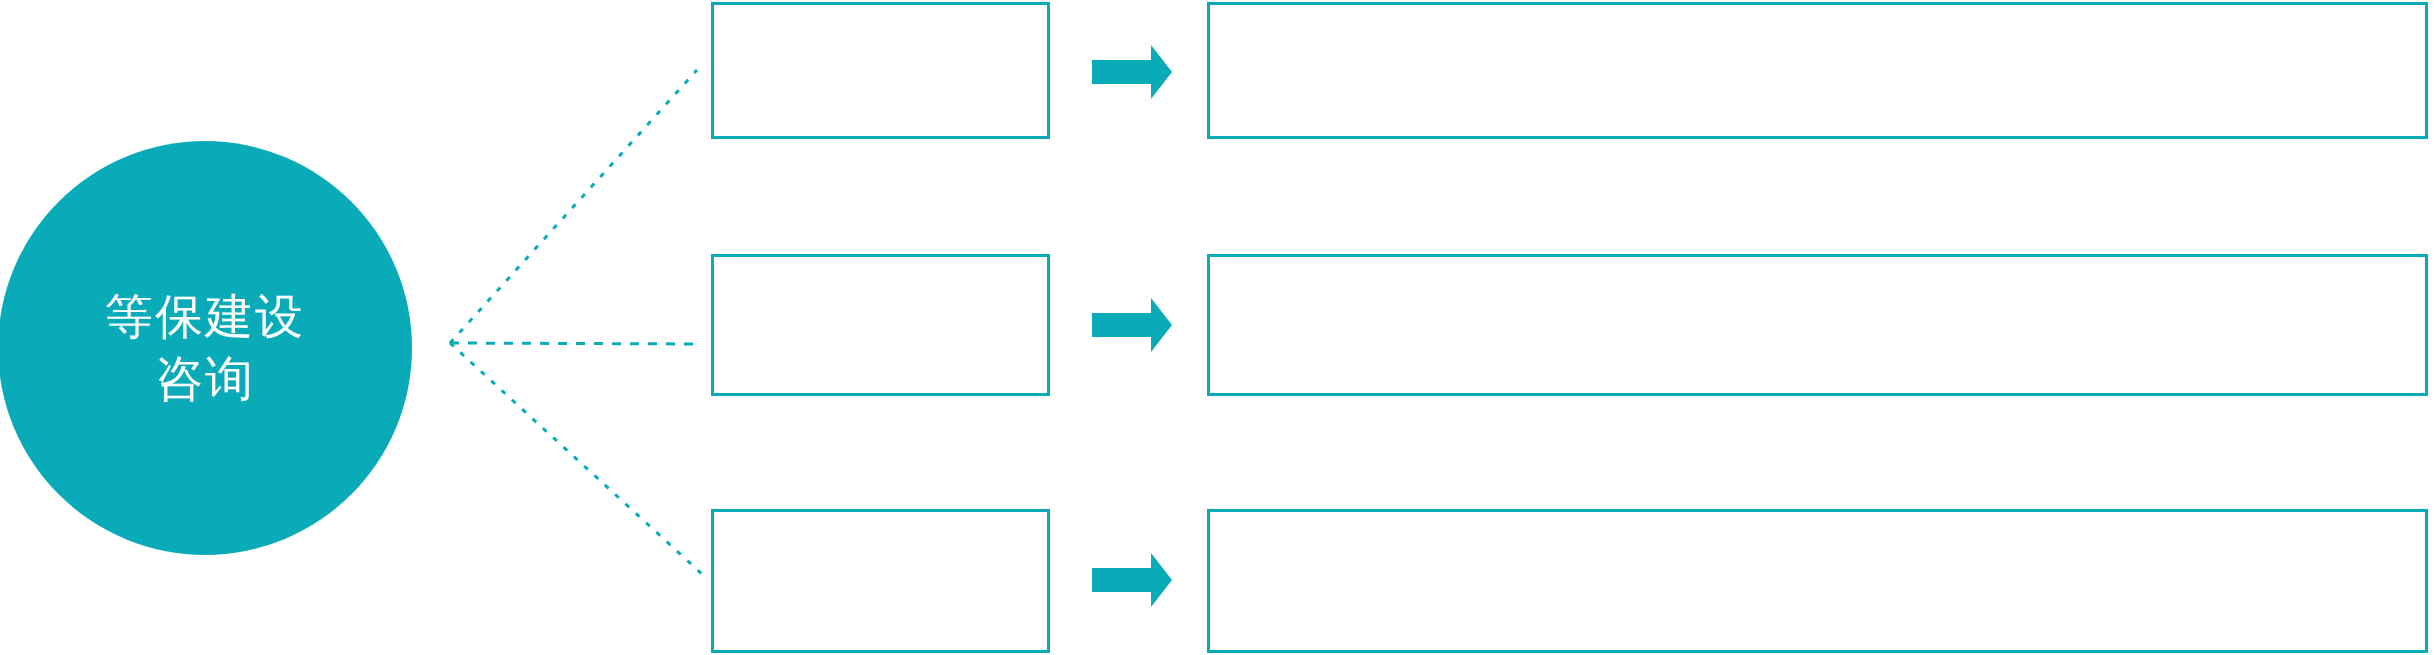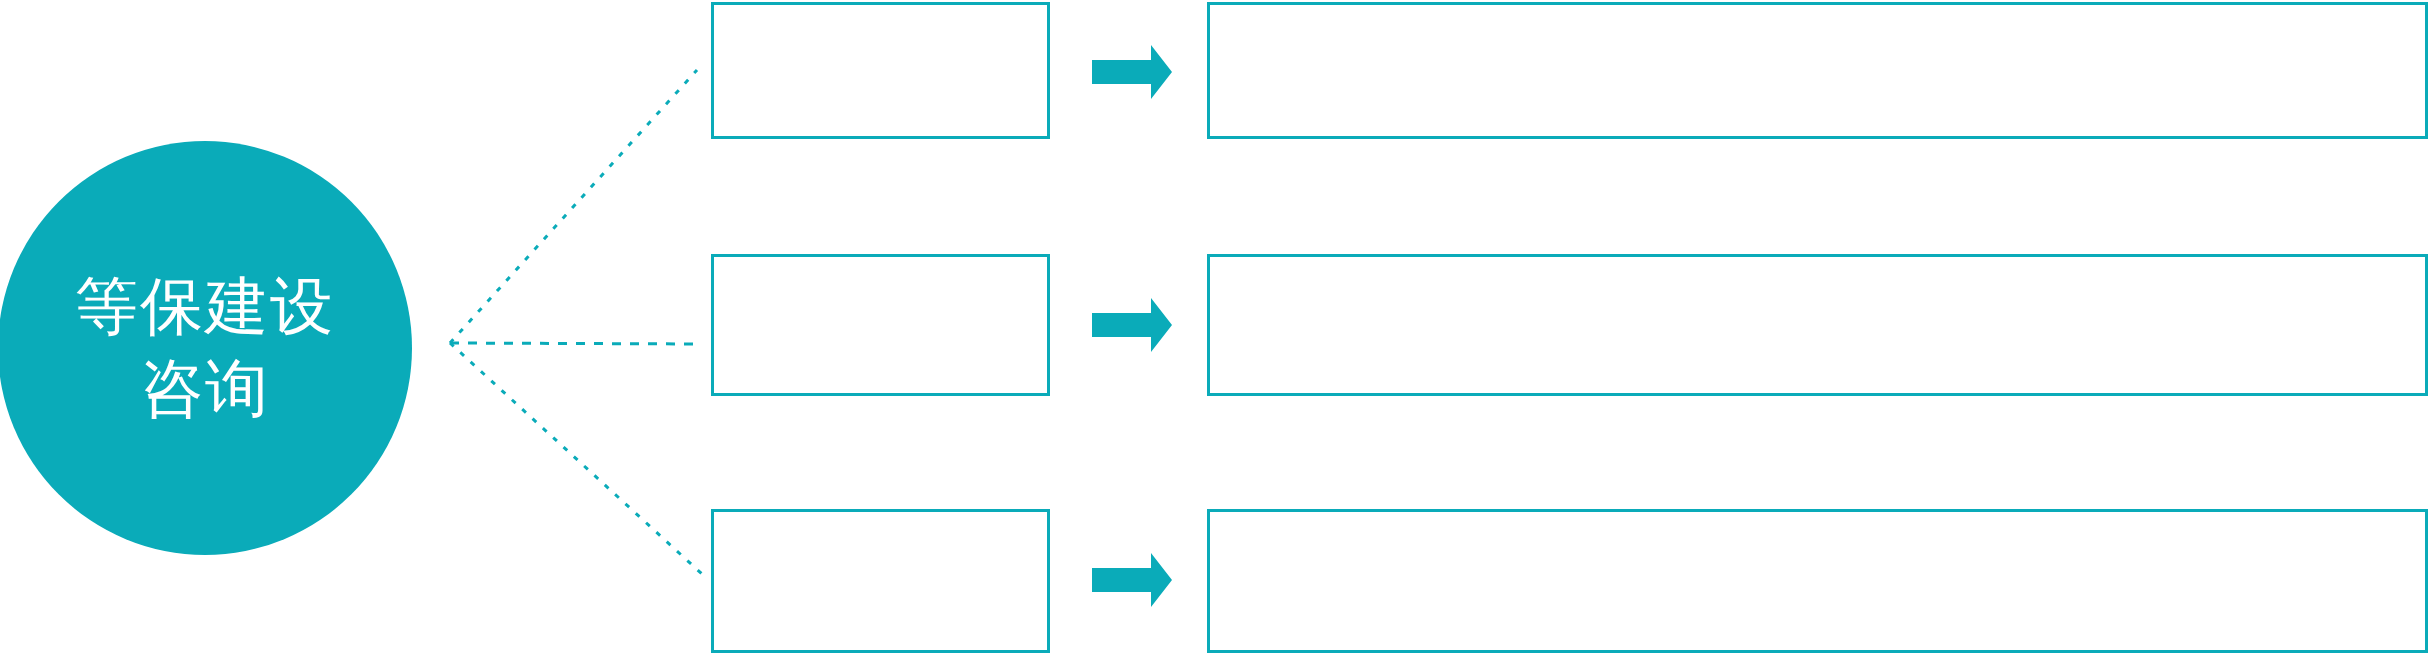--- a/index.html
+++ b/index.html
@@ -28,21 +28,21 @@
     border-radius: 50%;
     background: #0AABB9;
     display: flex;
     flex-direction: column;
     align-items: center;
     justify-content: center;
     box-sizing: border-box;
   }
   .hub-line {
     color: #ffffff;
-    font-size: 63px;
+    font-size: 48px;
     line-height: 1.30;
     letter-spacing: 2px;
     font-weight: 400;
     text-align: center;
     white-space: nowrap;
   }
 
   
   #connectors {
     position: absolute;

